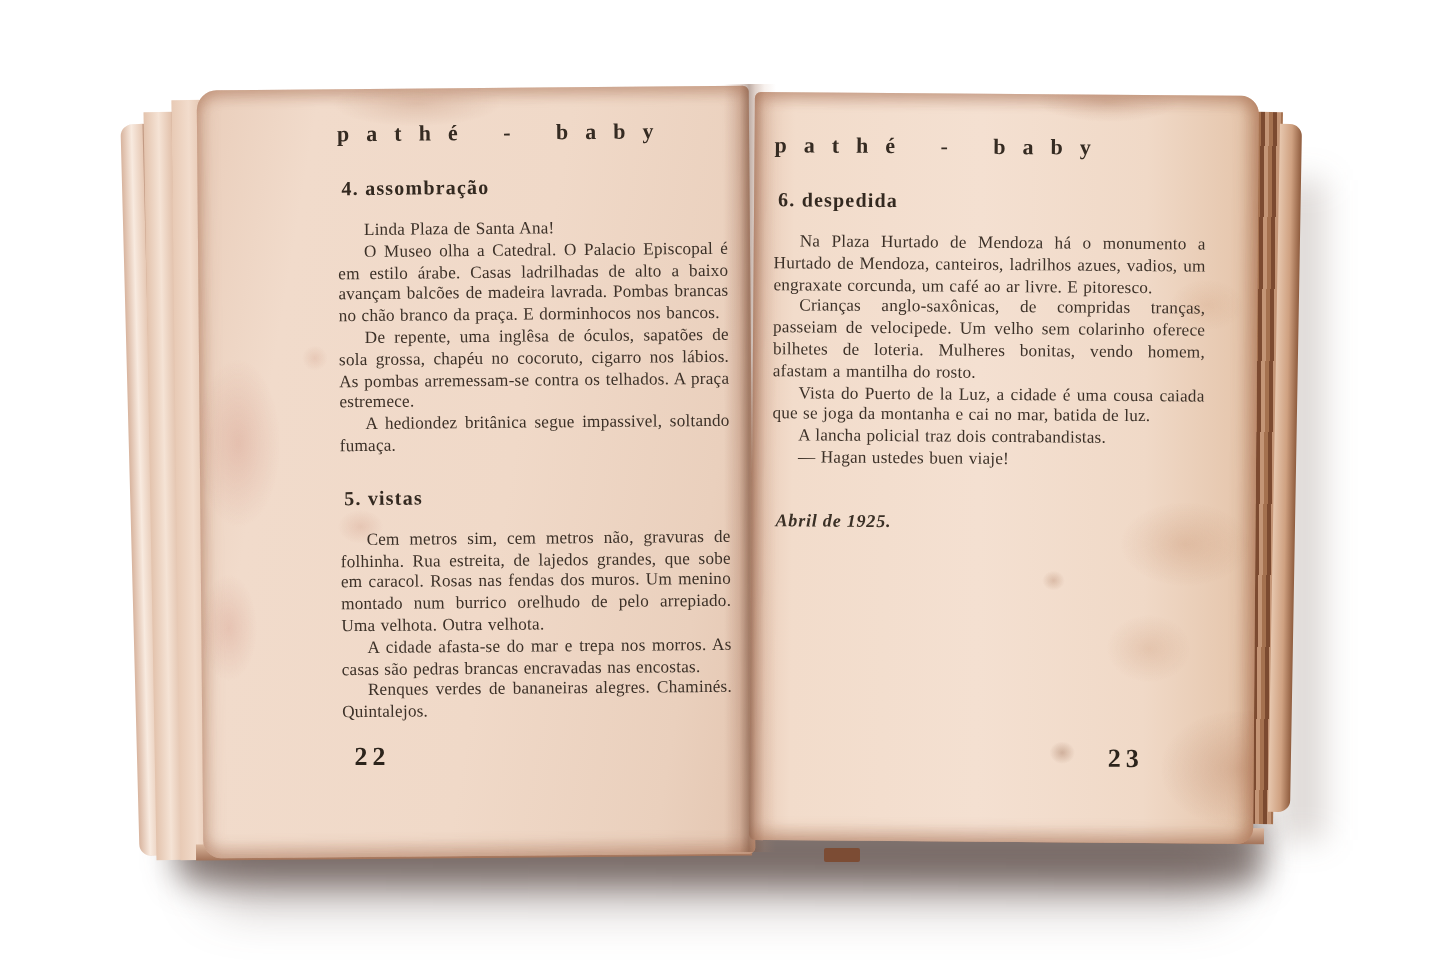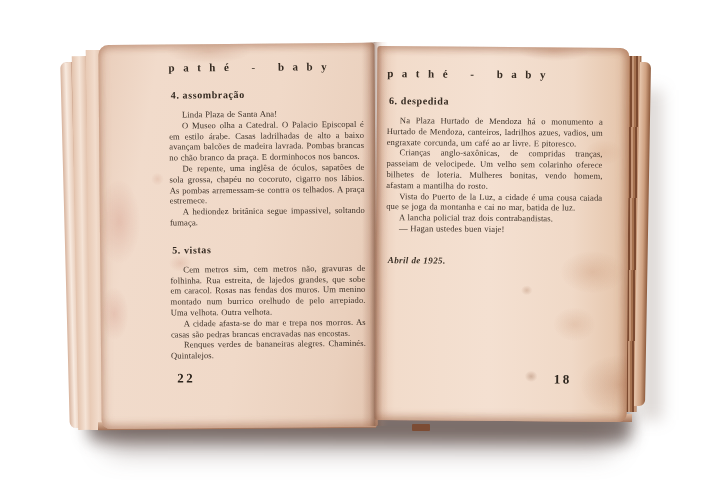--- a/index.html
+++ b/index.html
@@ -129,18 +129,18 @@
       <div class="sections">
           <h3 class="sec-heading">6. despedida</h3>
           <p class="body-par">Na Plaza Hurtado de Mendoza há o monumento a Hurtado de Mendoza, canteiros, ladrilhos azues, vadios, um engraxate corcunda, um café ao ar livre. E pitoresco.</p>
           <p class="body-par">Crianças anglo-saxônicas, de compridas tranças, passeiam de velocipede. Um velho sem colarinho oferece bilhetes de loteria. Mulheres bonitas, vendo homem, afastam a mantilha do rosto.</p>
           <p class="body-par">Vista do Puerto de la Luz, a cidade é uma cousa caiada que se joga da montanha e cai no mar, batida de luz.</p>
           <p class="body-par">A lancha policial traz dois contrabandistas.</p>
           <p class="body-par">— Hagan ustedes buen viaje!</p>
         </div>
       <div class="date-line">Abril de 1925.</div>
     </div>
-    <div class="page-number pn-right">18</div>
+    <div class="page-number pn-right">23</div>
   </div>
 
   <div class="gutter"></div>
 
 </div>
 
 </body></html>

